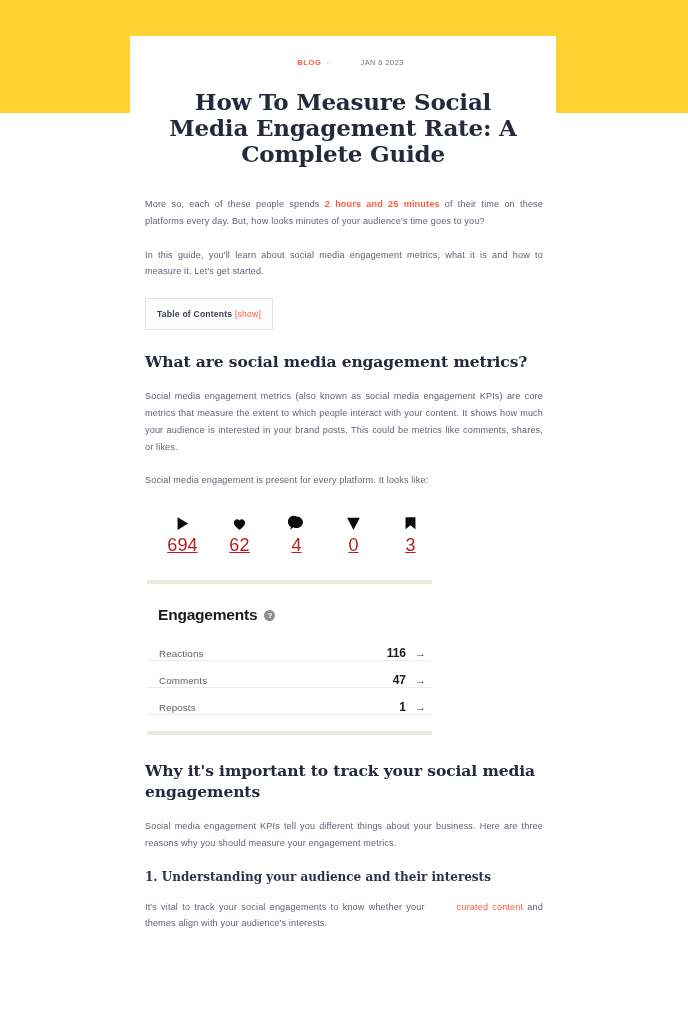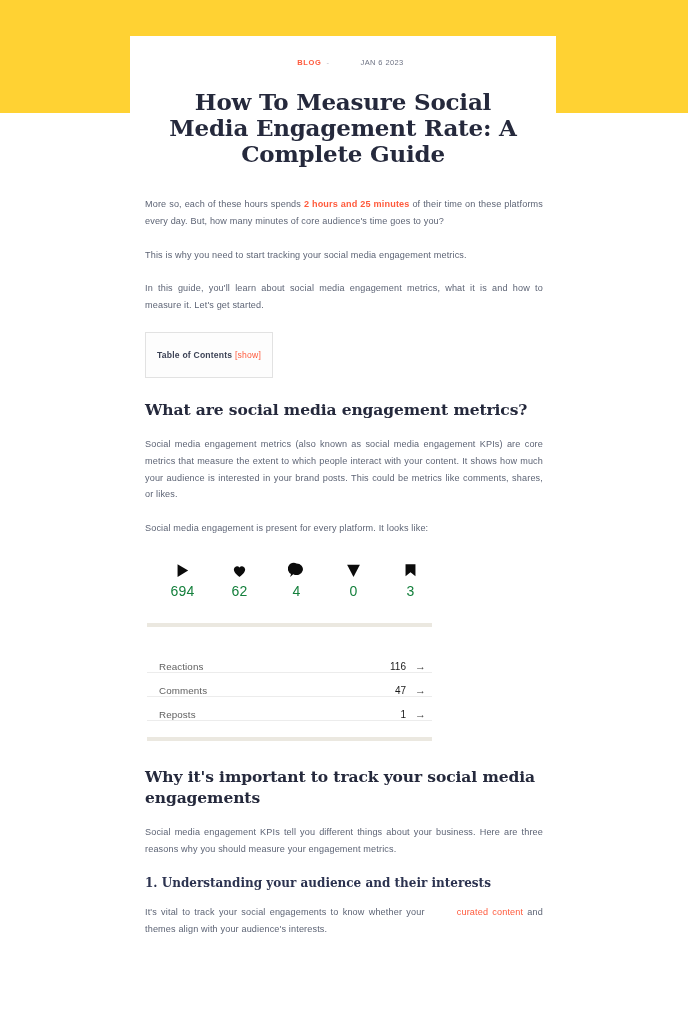--- a/index.html
+++ b/index.html
@@ -83,21 +83,21 @@
     letter-spacing: 0.15px;
   }
   .hl { color: #ff5a3c; font-weight: bold; margin-top: 20px; }
   .hl-link { color: #ff5a3c; margin-left: 28px; }
 
   
   .toc-box {
     display: inline-block;
     border: 1px solid #e2e2e2;
     background: #fdfdfd;
-    padding: 17px 11px;
+    padding: 10px 11px;
     margin: 1px 0 22px 0;
     font-size: 8.6px;
     font-weight: bold;
     color: #3c4255;
     letter-spacing: 0.2px;
   }
   .toc-toggle { color: #ff5a3c; font-weight: normal; }
 
   h2.section-title {
     font-family: "DejaVu Serif", "Liberation Serif", serif;
@@ -129,23 +129,24 @@
   }
   .stat-icon {
     display: block;
     height: 22px;
     line-height: 22px;
     margin-bottom: 2px;
   }
   .stat-icon svg { vertical-align: middle; }
   .stat-value {
     display: block;
-    font-size: 14px;
-    color: #15803d;
+    font-size: 18px;
+    color: #b91c1c;
     letter-spacing: 0.2px;
+    text-decoration: underline;
   }
 
   
   .engagements-widget {
     width: 285px;
     margin: 0 0 0 2px;
   }
   .widget-divider {
     height: 4px;
     background: #ebe8e0;
@@ -191,22 +192,22 @@
     font-size: 9.8px;
     color: #5f5f5f;
     letter-spacing: 0.1px;
   }
   .metric-right {
     display: flex;
     align-items: center;
     gap: 9px;
   }
   .metric-value {
-    font-size: 10px;
-    font-weight: normal;
+    font-size: 12px;
+    font-weight: bold;
     color: #1a1a1a;
   }
   .metric-arrow {
     font-size: 11px;
     color: #3a3a3a;
     line-height: 1;
   }
 
   .spacer-lg { height: 26px; }
 </style>
@@ -221,24 +222,23 @@
     <span class="meta-dot">-</span>
     <span class="meta-date">JAN 6 2023</span>
   </div>
   <h1 class="article-title">How To Measure Social Media Engagement Rate: A Complete Guide</h1>
 </div>
 
 <div class="article-body">
 
 
   <p class="para">
-    <span>More so, each of these hours spends </span><span class="hl">2 hours and 25 minutes</span><span> of their time on these platforms every day. But, how many minutes of core audience's time goes to you?</span>
+    <span>More so, each of these people spends </span><span class="hl">2 hours and 25 minutes</span><span> of their time on these platforms every day. But, how looks minutes of your audience's time goes to you?</span>
   </p>
 
-  <p class="para">This is why you need to start tracking your social media engagement metrics.</p>
 
   <p class="para">In this guide, you'll learn about social media engagement metrics, what it is and how to measure it. Let's get started.</p>
 
   <div class="toc-box">
     <span>Table of Contents</span>
     <span class="toc-toggle">[</span><span class="toc-toggle">show</span><span class="toc-toggle">]</span>
   </div>
 
   <h2 class="section-title">What are social media engagement metrics?</h2>
 
@@ -294,20 +294,24 @@
       <span class="stat-value">3</span>
     </div>
 
   </div>
 
   
   <div class="engagements-widget">
 
     <div class="widget-divider top"></div>
 
+    <div class="widget-header">
+      <span class="widget-title">Engagements</span>
+      <span class="help-icon">?</span>
+    </div>
 
     <div class="metric-row">
       <span class="metric-label">Reactions</span>
       <span class="metric-right">
         <span class="metric-value">116</span>
         <span class="metric-arrow">→</span>
       </span>
     </div>
 
     <div class="metric-row">

